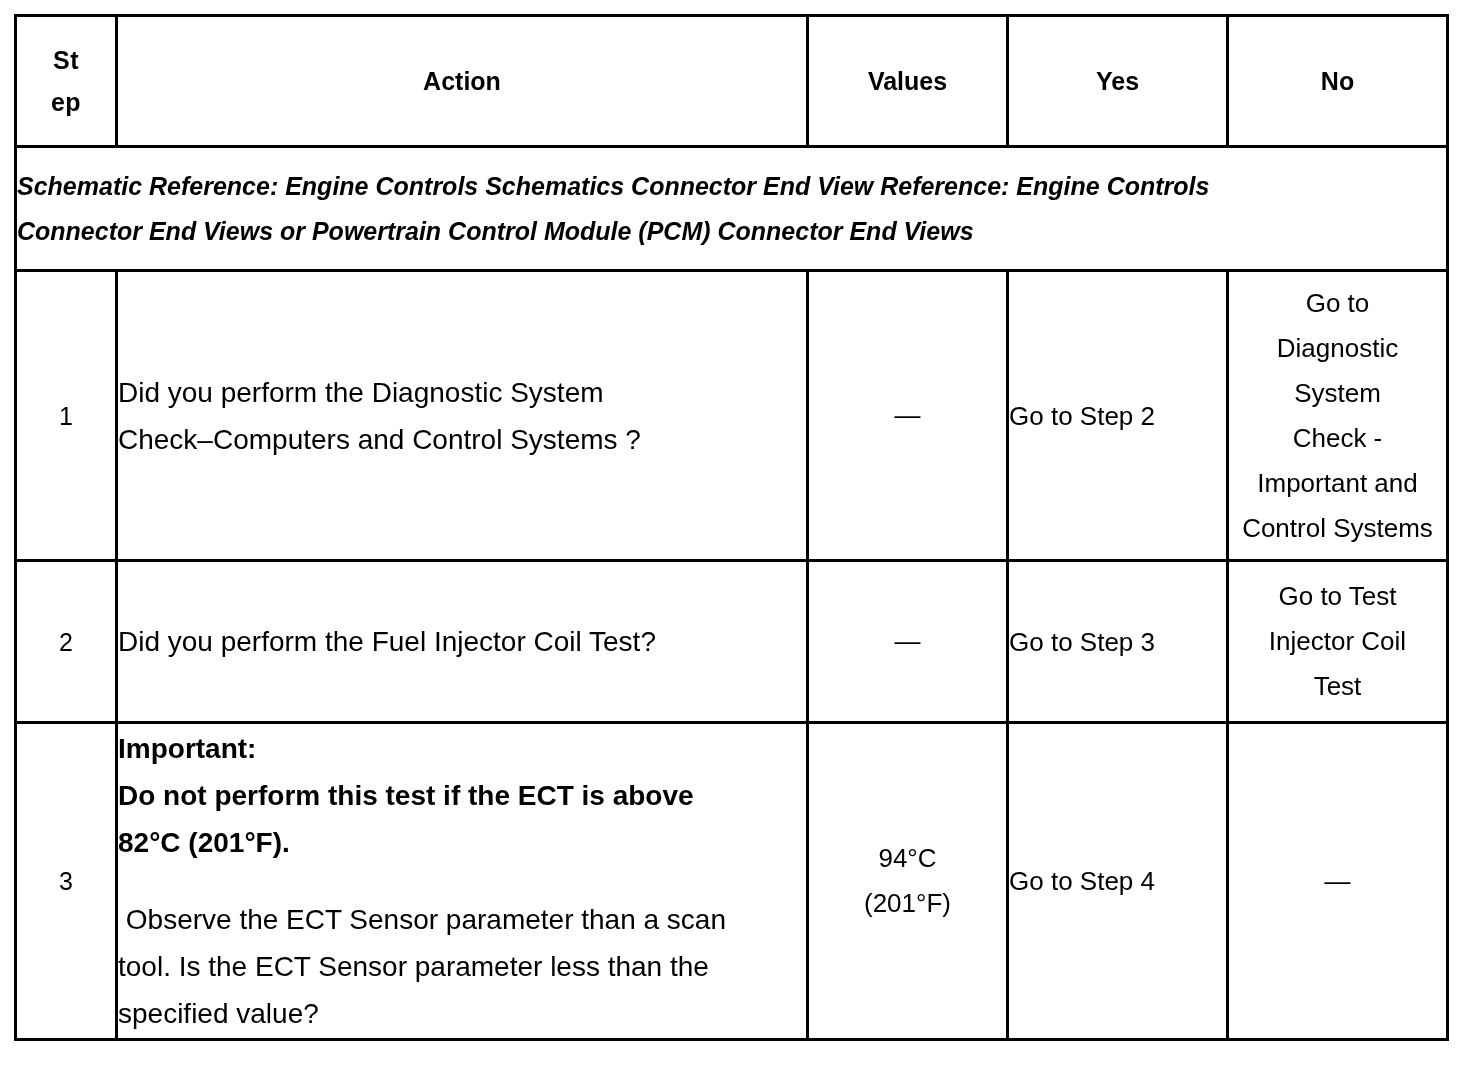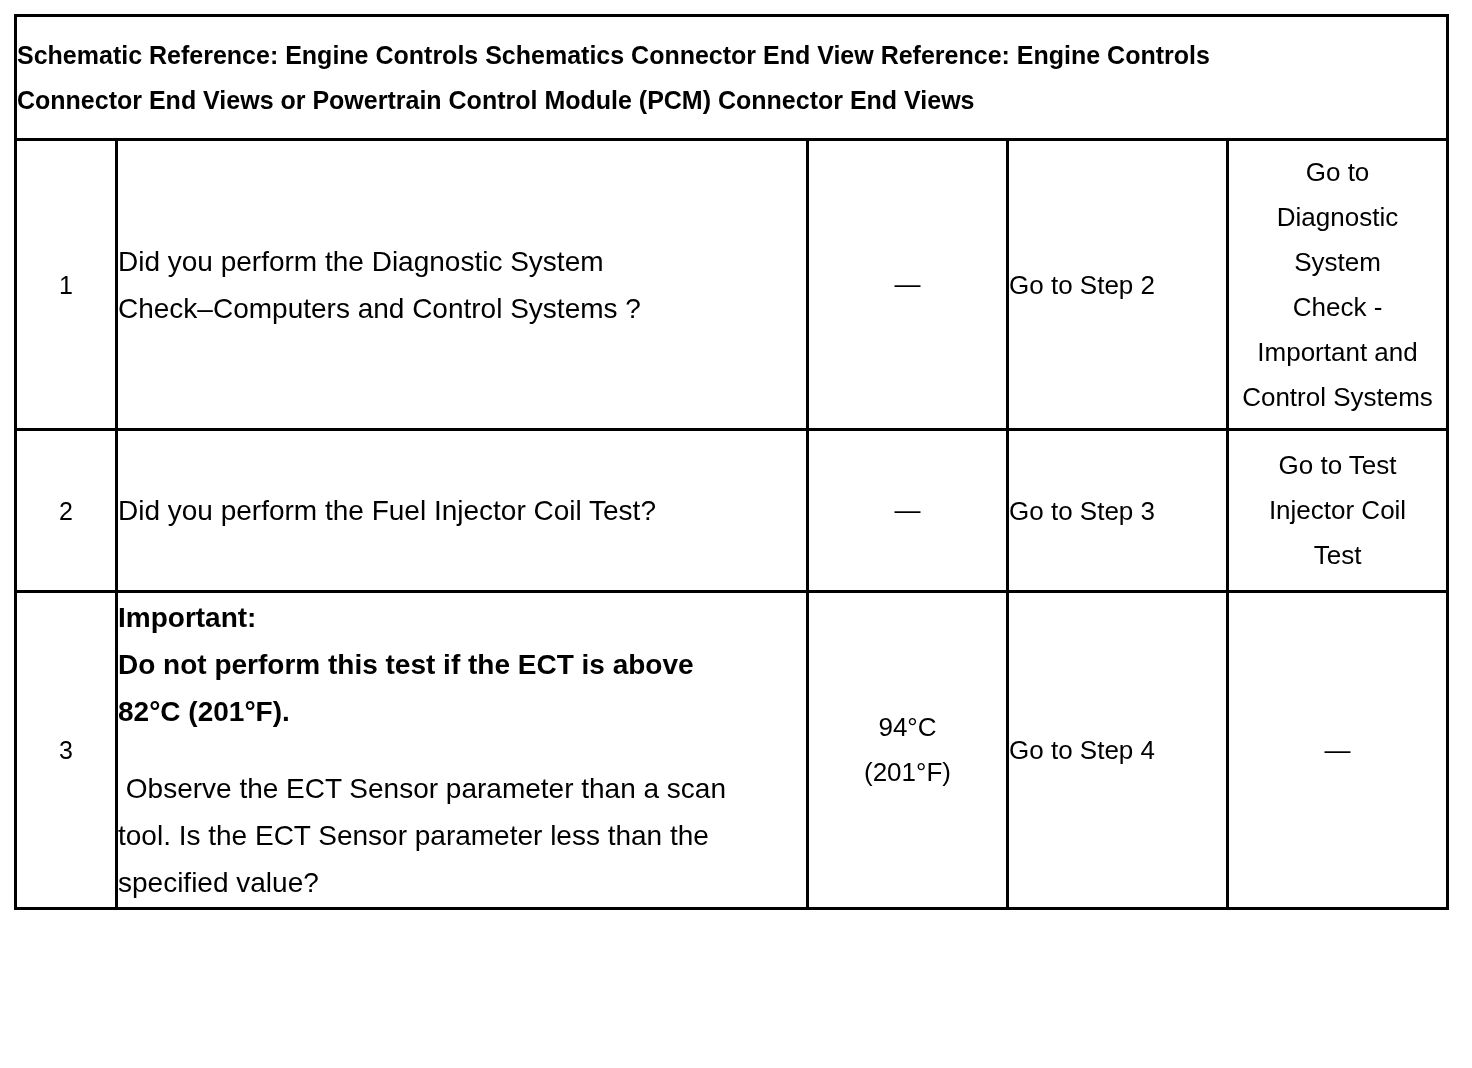--- a/index.html
+++ b/index.html
@@ -66,20 +66,21 @@
   .schem-cell {
     height: 121px;
     padding: 16px 18px 14px 18px;
     vertical-align: middle;
   }
   .schem-text {
     font-weight: bold;
     font-size: 25px;
     line-height: 45px;
     text-align: left;
+    font-style: italic;
   }
 
   
   .step-num {
     text-align: center;
     font-size: 25px;
     line-height: 30px;
   }
 
   .action-cell {
@@ -142,20 +143,32 @@
   <table class="diag">
     <colgroup>
       <col class="c-step">
       <col class="c-action">
       <col class="c-values">
       <col class="c-yes">
       <col class="c-no">
     </colgroup>
     <tbody>
 
+      <tr>
+        <td class="hdr-cell">
+          <div class="hdr-step">
+            <span class="brk">St</span>
+            <span class="brk">ep</span>
+          </div>
+        </td>
+        <td class="hdr-cell">Action</td>
+        <td class="hdr-cell">Values</td>
+        <td class="hdr-cell">Yes</td>
+        <td class="hdr-cell">No</td>
+      </tr>
 
       <tr>
         <td class="schem-cell" colspan="5">
           <div class="schem-text">Schematic Reference: Engine Controls Schematics Connector End View Reference: Engine Controls</div>
           <div class="schem-text">Connector End Views or Powertrain Control Module (PCM) Connector End Views</div>
         </td>
       </tr>
 
       <tr class="row1">
         <td class="step-num">1</td>

